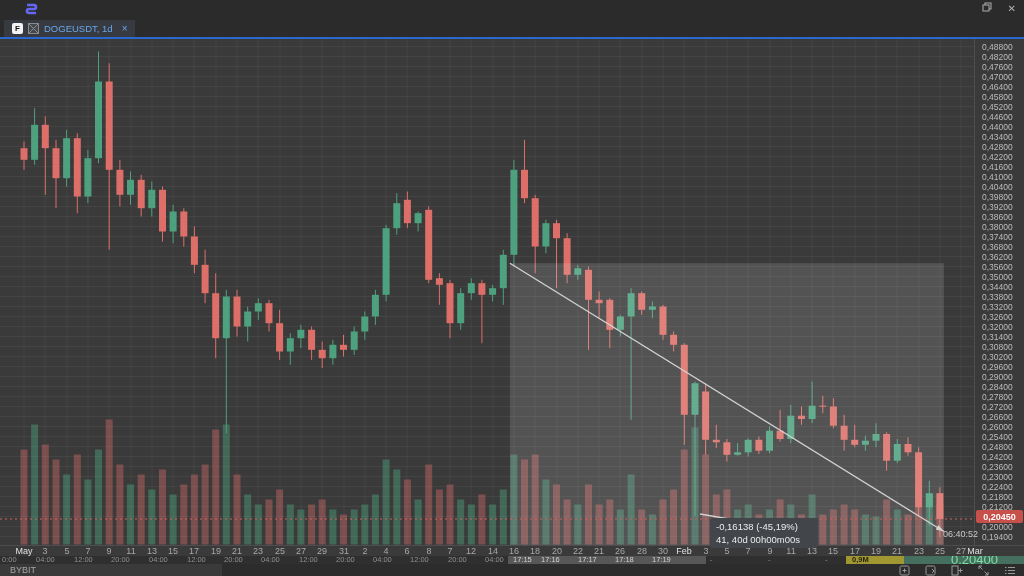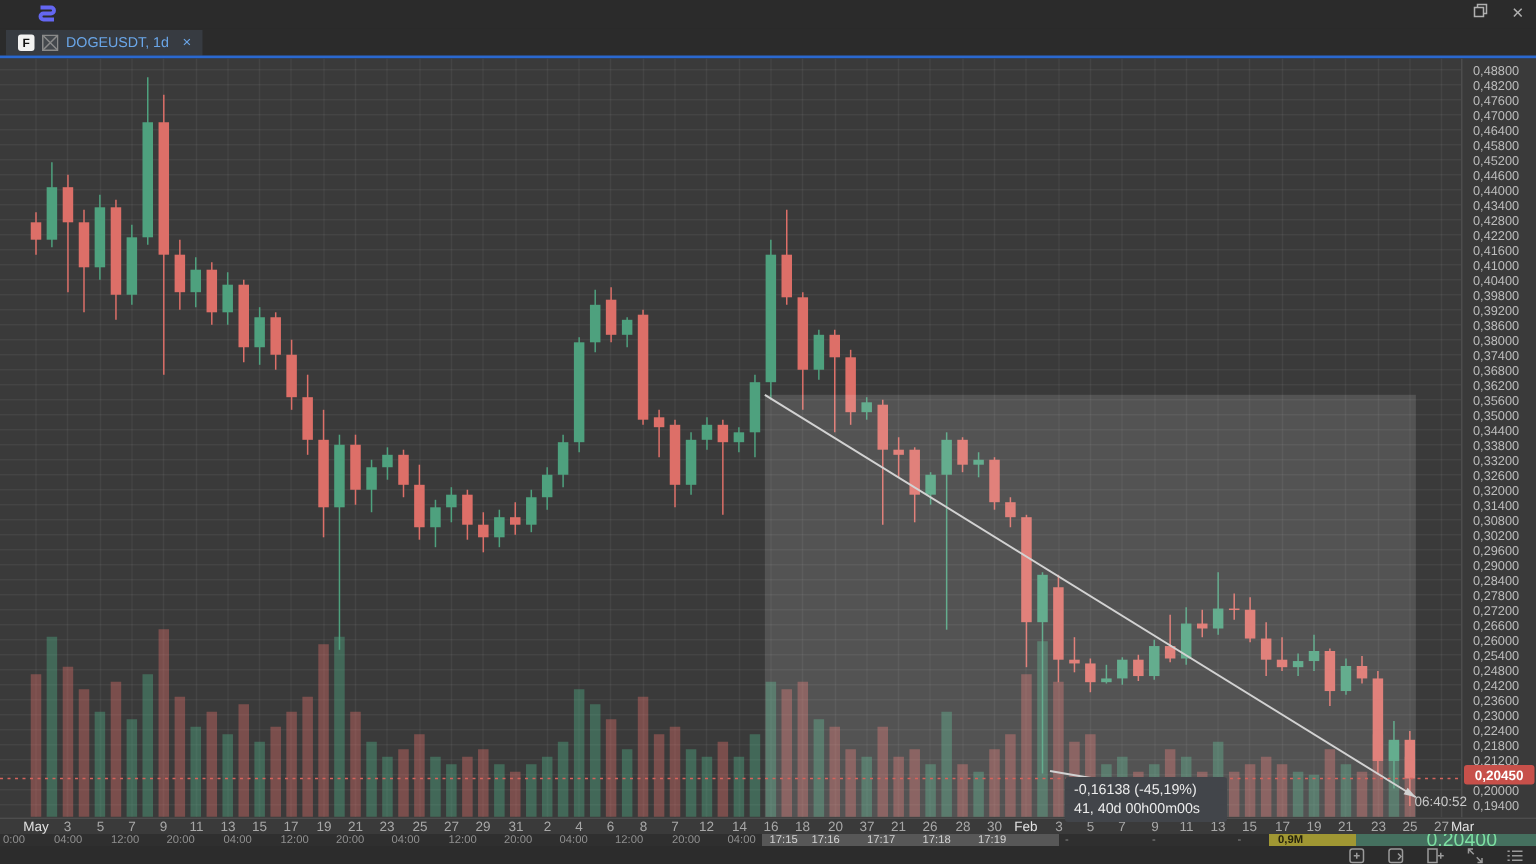--- a/index.html
+++ b/index.html
@@ -543,21 +543,21 @@
       <div class="tick" style="left:365px">2</div>
       <div class="tick" style="left:386px">4</div>
       <div class="tick" style="left:407px">6</div>
       <div class="tick" style="left:429px">8</div>
       <div class="tick" style="left:450px">7</div>
       <div class="tick" style="left:471px">12</div>
       <div class="tick" style="left:493px">14</div>
       <div class="tick" style="left:514px">16</div>
       <div class="tick" style="left:535px">18</div>
       <div class="tick" style="left:557px">20</div>
-      <div class="tick" style="left:578px">37</div>
+      <div class="tick" style="left:578px">22</div>
       <div class="tick" style="left:599px">21</div>
       <div class="tick" style="left:620px">26</div>
       <div class="tick" style="left:642px">28</div>
       <div class="tick" style="left:663px">30</div>
       <div class="tick month" style="left:684px">Feb</div>
       <div class="tick" style="left:706px">3</div>
       <div class="tick" style="left:727px">5</div>
       <div class="tick" style="left:748px">7</div>
       <div class="tick" style="left:770px">9</div>
       <div class="tick" style="left:791px">11</div>
@@ -597,20 +597,21 @@
       <div class="fr-label hl" style="left:578px">17:17</div>
       <div class="fr-label hl" style="left:615px">17:18</div>
       <div class="fr-label hl" style="left:652px">17:19</div>
       <div class="fr-label" style="left:710px">-</div>
       <div class="fr-label" style="left:768px">-</div>
       <div class="fr-label" style="left:825px">-</div>
     </div>
 </div>
 
 <div class="statusbar">
+  <div class="bybit-block">BYBIT</div>
   <div class="sb-icons">
     <span class="sb-icon">
       <svg width="11" height="11" viewBox="0 0 11 11">
         <rect x="1" y="1" width="9" height="9" rx="1.5" fill="none" stroke="#9a9a9a"></rect>
         <path d="M5.5,3.5 v4 M3.5,5.5 h4" stroke="#9a9a9a"></path>
       </svg>
     </span>
     <span class="sb-icon">
       <svg width="11" height="11" viewBox="0 0 11 11">
         <rect x="1" y="1" width="9" height="9" rx="1.5" fill="none" stroke="#9a9a9a"></rect>

